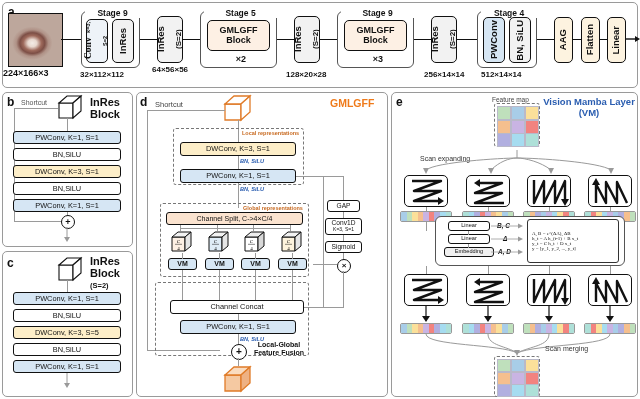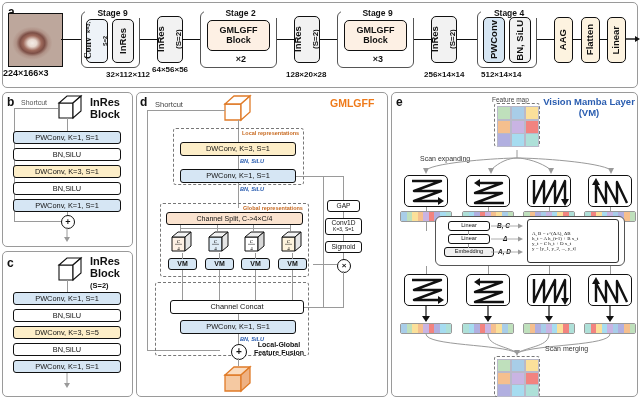--- a/index.html
+++ b/index.html
@@ -73,32 +73,32 @@
 <div class="stagelab" style="left:85px;top:8px;width:51px;">Stage 9</div>
 <div class="vbox" style="left:86px;top:19px;width:22px;height:44px;background:#eef3f8;">
   <div style="writing-mode:vertical-rl;transform:rotate(180deg);text-align:center;line-height:1.05;">
     <span class="mono" style="font-weight:bold;font-size:9.5px;">Conv</span>
     <span style="font-size:5.5px;font-weight:bold;">k=3, S=2</span>
   </div>
 </div>
 <div class="vbox" style="left:112px;top:19px;width:22px;height:44px;">
   <span class="vtxt">InRes</span>
 </div>
-<div class="dim" style="left:80px;top:70px;margin-left:26px;">32×112×112</div>
+<div class="dim" style="left:80px;top:70px;">32×112×112</div>
 
 <div class="vbox" style="left:157px;top:16px;width:26px;height:47px;">
   <div style="writing-mode:vertical-rl;transform:rotate(180deg);text-align:center;line-height:1.1;">
     <span style="font-weight:bold;font-size:9.5px;">InRes</span>
     <span style="font-weight:bold;font-size:8px;">(S=2)</span>
   </div>
 </div>
 <div class="dim" style="left:152px;top:65px;">64×56×56</div>
 
 <div class="stagebox" style="left:200px;top:11px;width:77px;height:57px;"></div>
-<div class="stagelab" style="left:204px;top:8px;width:69px;">Stage 2</div>
+<div class="stagelab" style="left:204px;top:8px;width:69px;">Stage 5</div>
 <div class="box cream" style="left:207px;top:20px;width:63px;height:31px;border-radius:5px;">
   <span style="font-size:9px;font-weight:bold;">GMLGFF Block</span>
 </div>
 <div class="stagelab" style="left:224px;top:54px;width:30px;font-size:9px;">×2</div>
 <div class="dim" style="left:286px;top:70px;">128×20×28</div>
 
 <div class="vbox" style="left:294px;top:16px;width:26px;height:47px;">
   <div style="writing-mode:vertical-rl;transform:rotate(180deg);text-align:center;line-height:1.1;">
     <span style="font-weight:bold;font-size:9.5px;">InRes</span>
     <span style="font-weight:bold;font-size:8px;">(S=2)</span>

